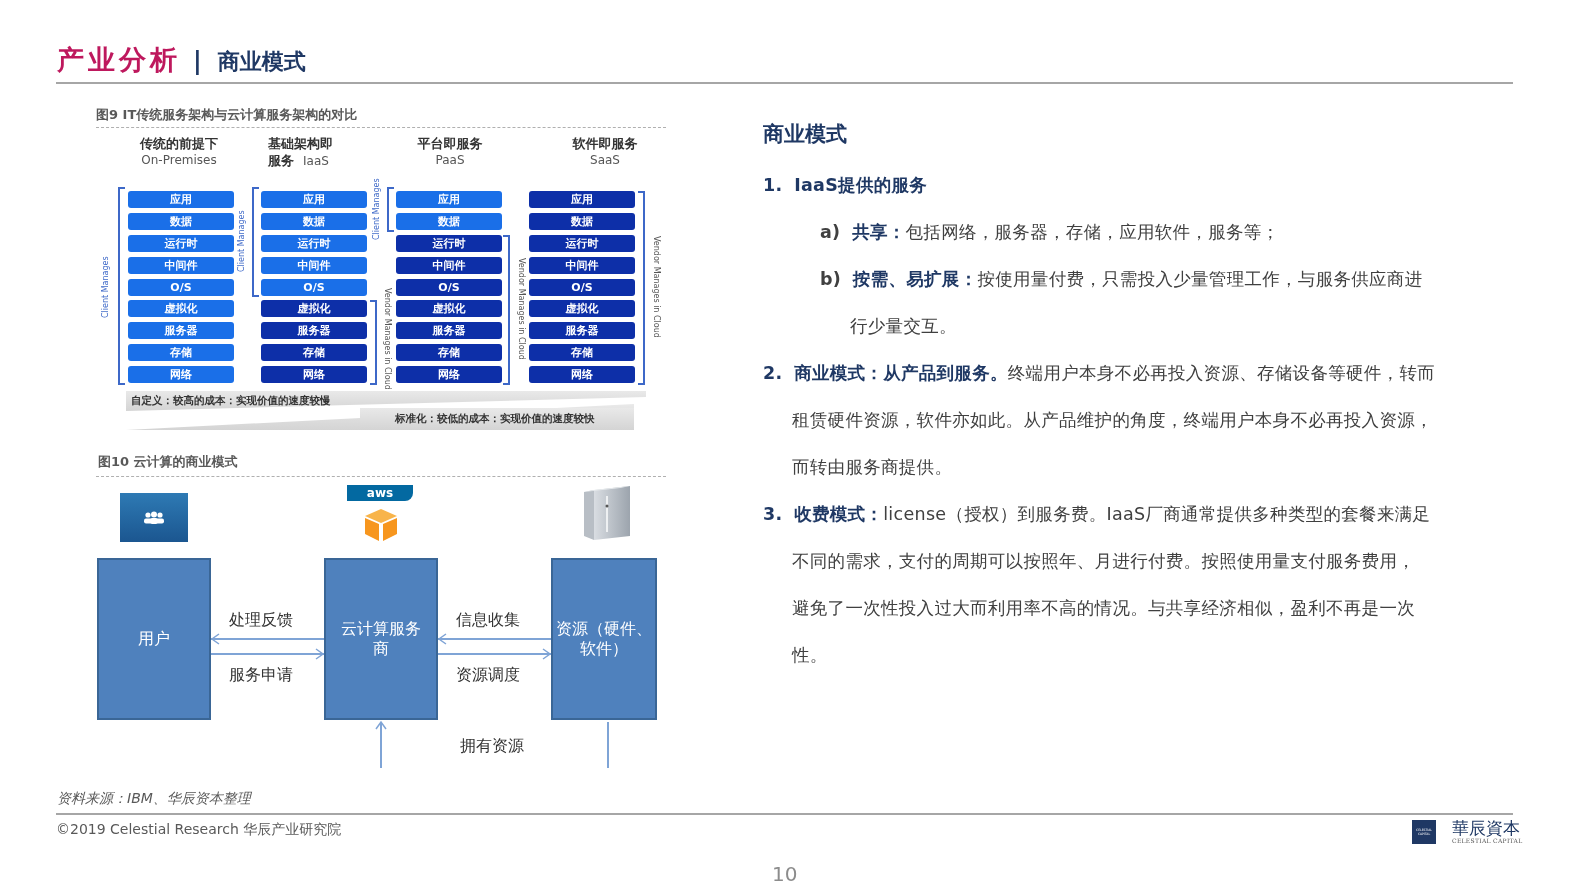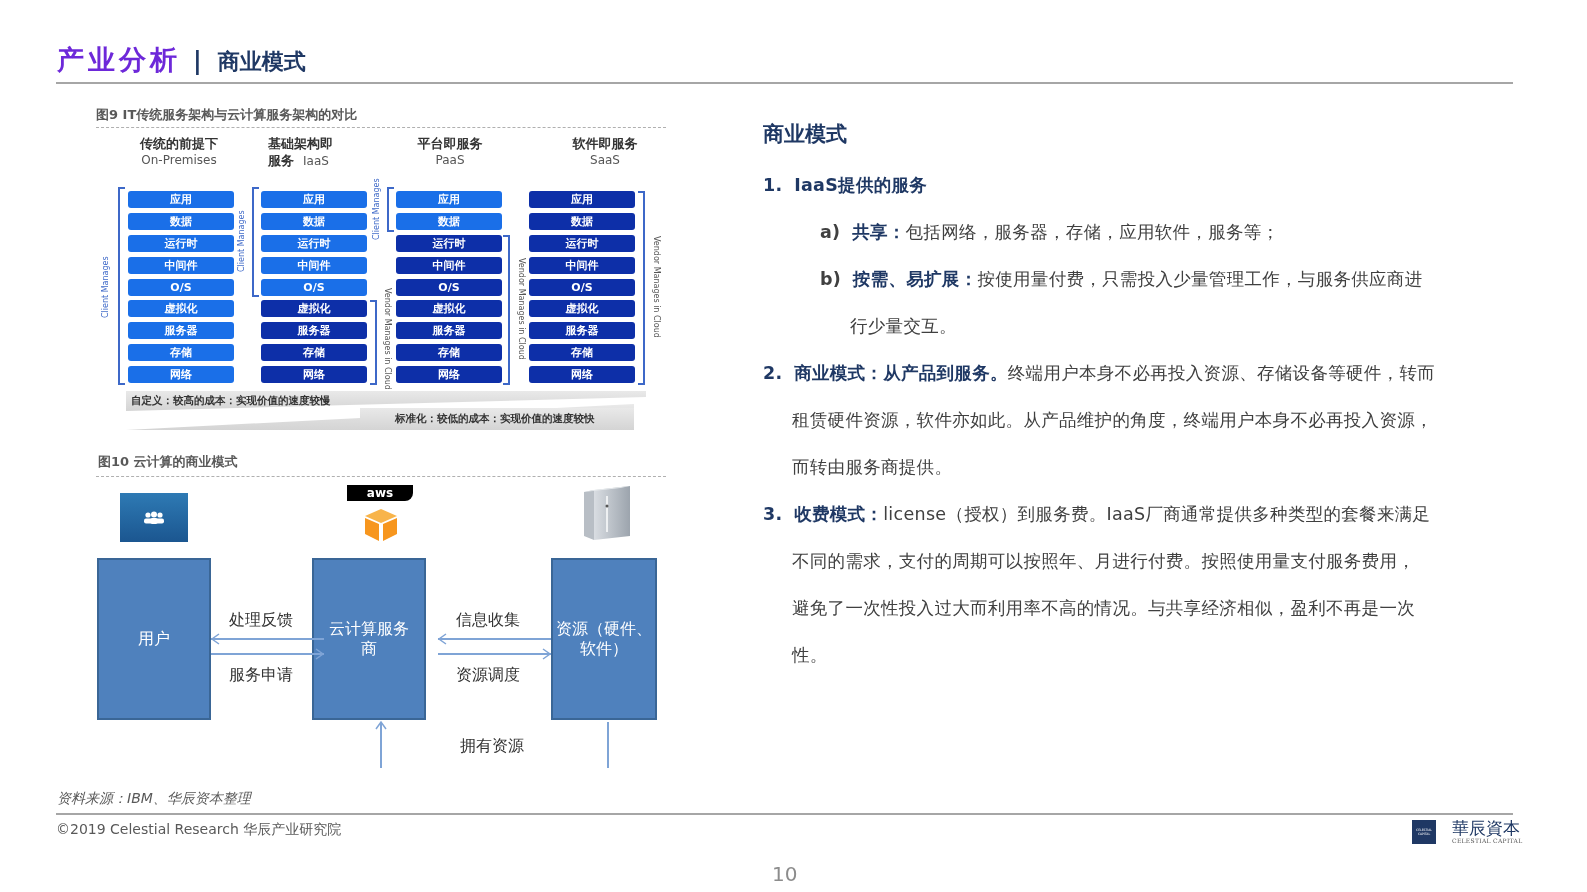--- a/index.html
+++ b/index.html
@@ -1,21 +1,21 @@
 <!DOCTYPE html>
 <html><head>
 <meta charset="utf-8">
 <style>
   * { box-sizing: border-box; margin: 0; padding: 0; }
   html, body { width: 1587px; height: 892px; background: #ffffff; overflow: hidden; }
   body { position: relative; font-family: "DejaVu Sans", sans-serif; color: #333; }
 
   
   .header { position: absolute; left: 57px; top: 42px; height: 40px; display: flex; align-items: baseline; }
-  .header .main { font-size: 27px; font-weight: bold; color: #6d28d9; letter-spacing: 4px; }
+  .header .main { font-size: 27px; font-weight: bold; color: #be185d; letter-spacing: 4px; }
   .header .sep { font-size: 24px; font-weight: bold; color: #1f3864; margin: 0 16px 0 12px; }
   .header .sub { font-size: 22px; font-weight: bold; color: #1f3864; }
   .header-rule { position: absolute; left: 56px; top: 82px; width: 1457px; height: 2px; background: #a6a6a6; }
 
   
   .fig-title { position: absolute; font-size: 13px; font-weight: bold; color: #595959; }
   .dash { position: absolute; height: 0; border-top: 1.5px dashed #b0b0b0; }
 
   
   .col-head { position: absolute; text-align: center; font-size: 13px; font-weight: bold; color: #333; line-height: 17px; }
@@ -34,21 +34,21 @@
   .vlabel.ccw { transform: rotate(-90deg); }
   .vlabel.cw { transform: rotate(90deg); color: #555; }
 
   .band { position: absolute; background: linear-gradient(#e9e9e9, #d4d4d4); }
   .band-text { position: absolute; font-size: 10.5px; font-weight: bold; color: #333; }
 
   
   .users-icon { position: absolute; left: 120px; top: 493px; width: 68px; height: 49px; background: linear-gradient(#2e7ab4, #1b5690);
                 display: flex; align-items: center; justify-content: center; color: #fff; font-size: 16px; }
   .aws-logo { position: absolute; left: 347px; top: 485px; width: 66px; height: 60px; }
-  .aws-bar { position: absolute; left: 0; top: 0; width: 66px; height: 16px; background: #000000; color: #fff; font-size: 12px;
+  .aws-bar { position: absolute; left: 0; top: 0; width: 66px; height: 16px; background: #0369a1; color: #fff; font-size: 12px;
              font-weight: bold; text-align: center; line-height: 16px; border-radius: 0 0 8px 0; }
   .aws-cube { position: absolute; left: 15px; top: 22px; }
   .server-icon { position: absolute; left: 580px; top: 484px; }
 
   .node { position: absolute; background: #4f81bd; border: 2px solid #3a6696; color: #fff; font-family: "DejaVu Serif", serif;
           font-size: 16px; display: flex; align-items: center; justify-content: center; text-align: center; line-height: 20px; }
   .arrow-label { position: absolute; font-family: "DejaVu Serif", serif; font-size: 16px; color: #333; }
   .arrow { position: absolute; height: 1.5px; background: #7fa4d6; }
   .varrow { position: absolute; width: 1.5px; background: #7fa4d6; }
 
@@ -199,21 +199,21 @@
   <polygon points="14,6 50,2 50,52 14,56" fill="url(#sg)"></polygon>
   <polygon points="4,8 14,6 14,56 4,52" fill="#b8bec5"></polygon>
   <polygon points="4,8 40,4 50,2 14,6" fill="#e8ebee"></polygon>
   <rect x="26" y="12" width="2" height="36" fill="#eef0f2"></rect>
   <circle cx="27" cy="22" r="1.5" fill="#555"></circle>
 </svg>
 
 <div class="node" style="left:97px;top:558px;width:114px;height:162px;">
   <span>用户</span>
 </div>
-<div class="node" style="left:312px;top:558px;width:114px;height:162px;flex-direction:column;">
+<div class="node" style="left:324px;top:558px;width:114px;height:162px;flex-direction:column;">
   <span>云计算服务</span>
   <span>商</span>
 </div>
 <div class="node" style="left:551px;top:558px;width:106px;height:162px;flex-direction:column;">
   <span>资源（硬件、</span>
   <span>软件）</span>
 </div>
 
 <div class="arrow-label" style="left:229px;top:610px;">处理反馈</div>
 <div class="arrow" style="left:211px;top:638px;width:113px;"></div>

